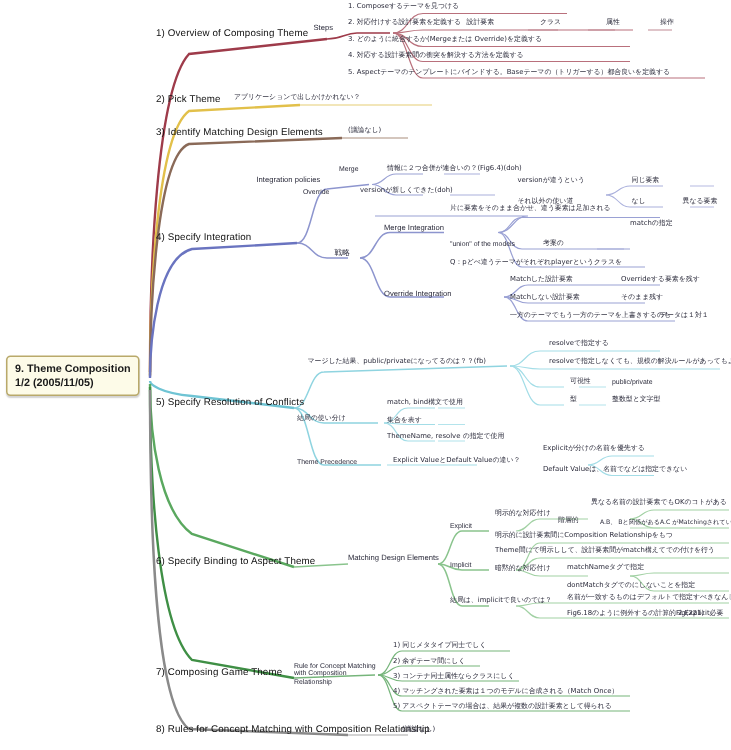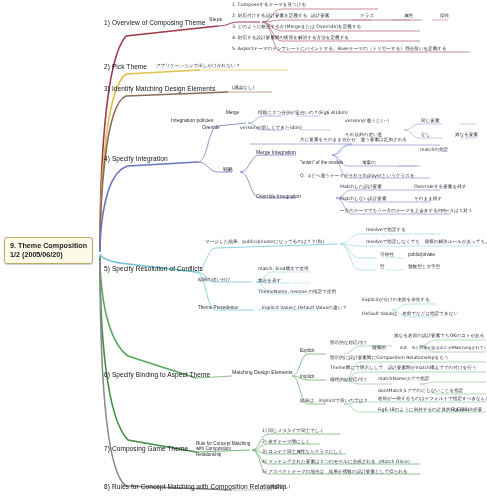--- a/index.html
+++ b/index.html
@@ -141,21 +141,21 @@
       <path d="M252,450 C260,450 260,464 268,464 L420,464" stroke="#76b57b" stroke-width=".8"></path>
       <path d="M252,450 C260,450 260,474 268,474 L420,474" stroke="#76b57b" stroke-width=".8"></path>
 
       <path d="M100,260 C100,360 104,470 126,486 L232,490" stroke="#8a8a8a" stroke-width="1.6"></path>
       <path d="M232,490 L272,490" stroke="#a8a8a8" stroke-width=".8"></path>
     </g>
   </svg>
 
   <div class="root" style="left:4px;top:237px;">
     <div>9. Theme Composition</div>
-    <div>1/2 (2005/06/20)</div>
+    <div>1/2 (2005/11/05)</div>
   </div>
 
   <div class="node l1" style="left:104px;top:20px;">1) Overview of Composing Theme</div>
   <div class="node l2" style="left:209px;top:17px;">Steps</div>
   <div class="node l3 jp" style="left:232px;top:3px;">1. Composeするテーマを見つける</div>
   <div class="node l3 jp" style="left:232px;top:14px;">2. 対応付けする設計要素を定義する</div>
   <div class="node l3 jp" style="left:311px;top:14px;">設計要素</div>
   <div class="node l3 jp" style="left:360px;top:14px;">クラス</div>
   <div class="node l3 jp" style="left:404px;top:14px;">属性</div>
   <div class="node l3 jp" style="left:440px;top:14px;">操作</div>

